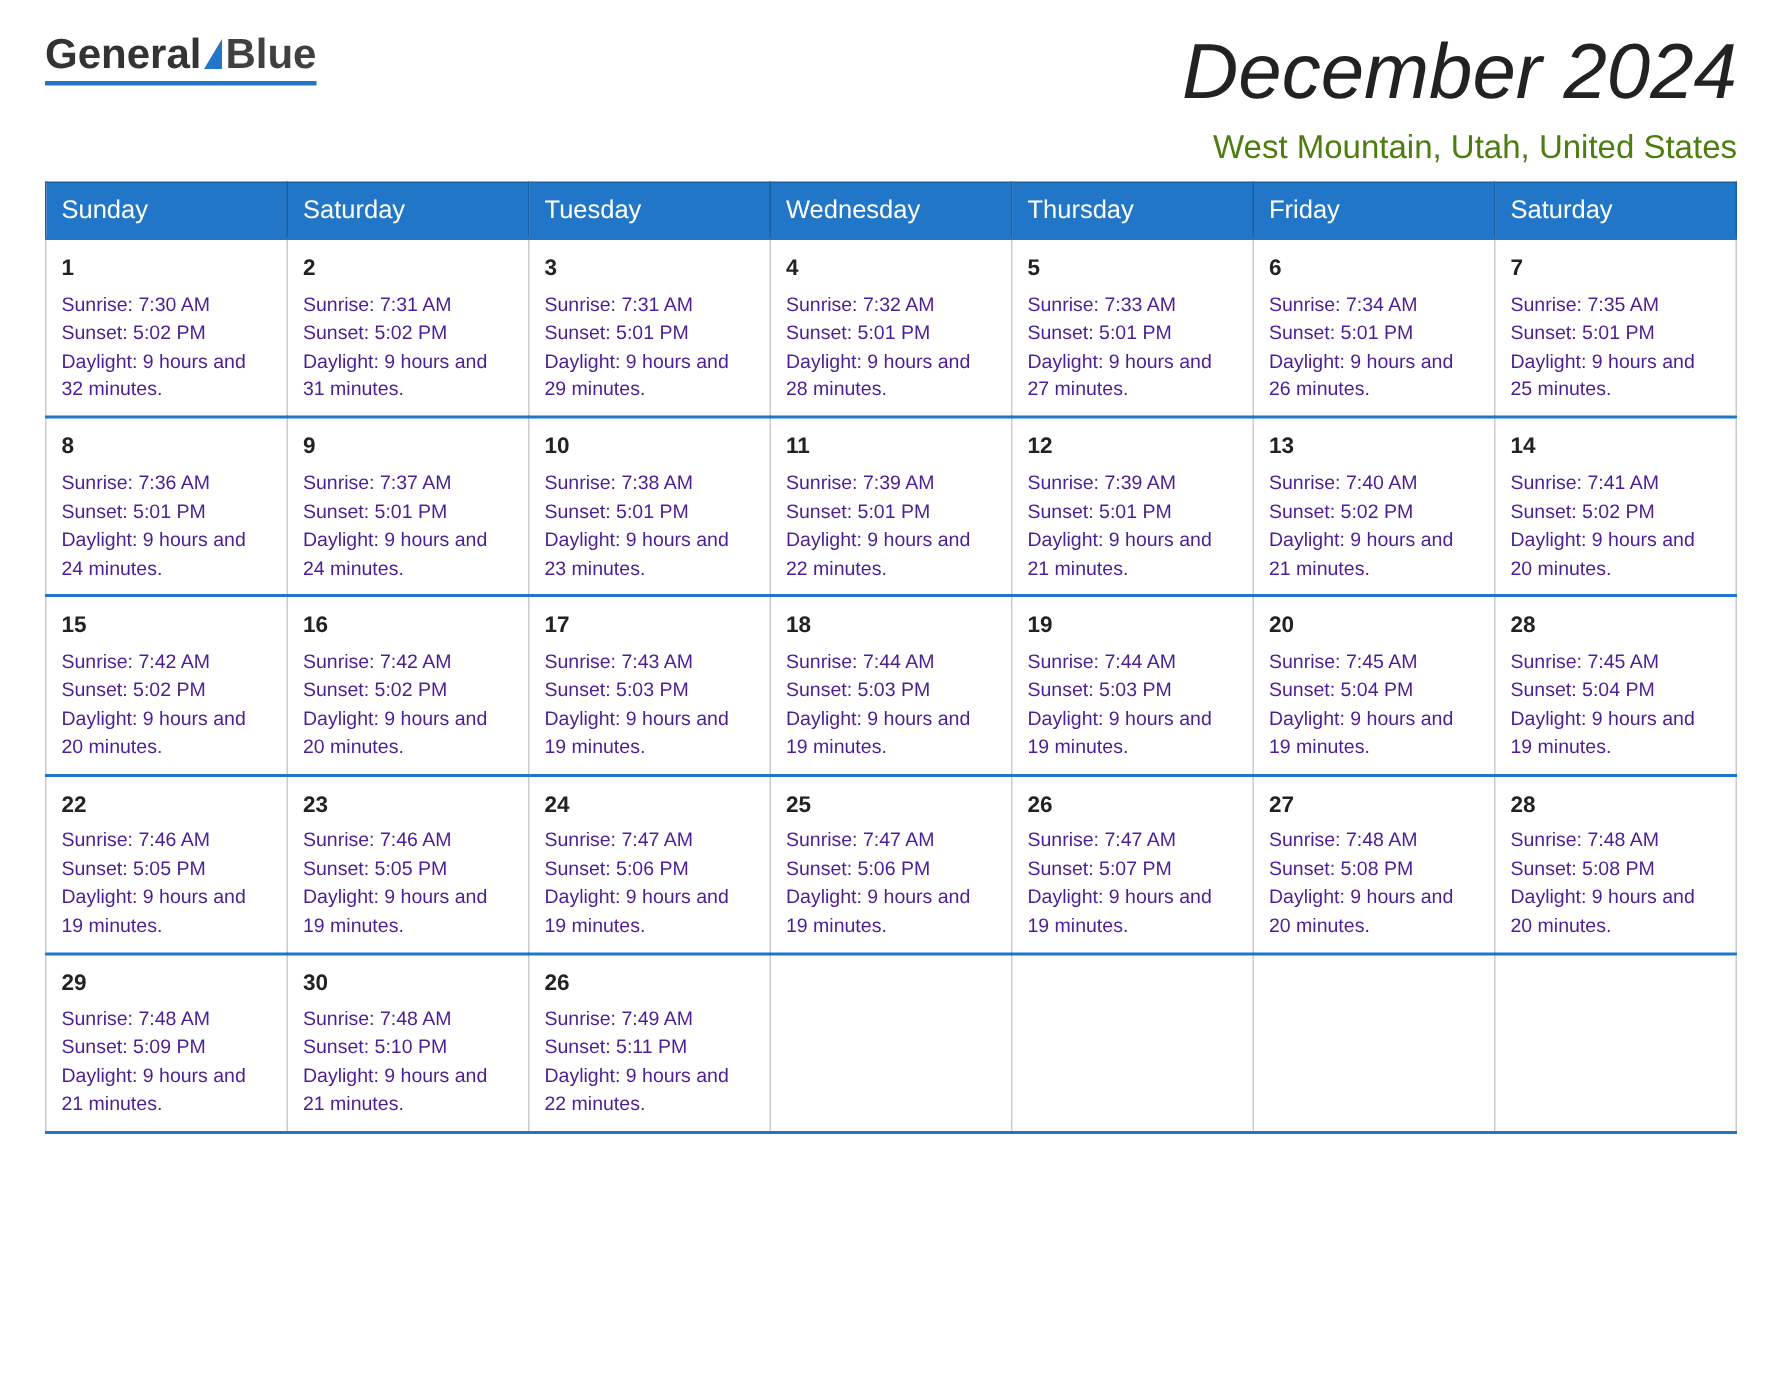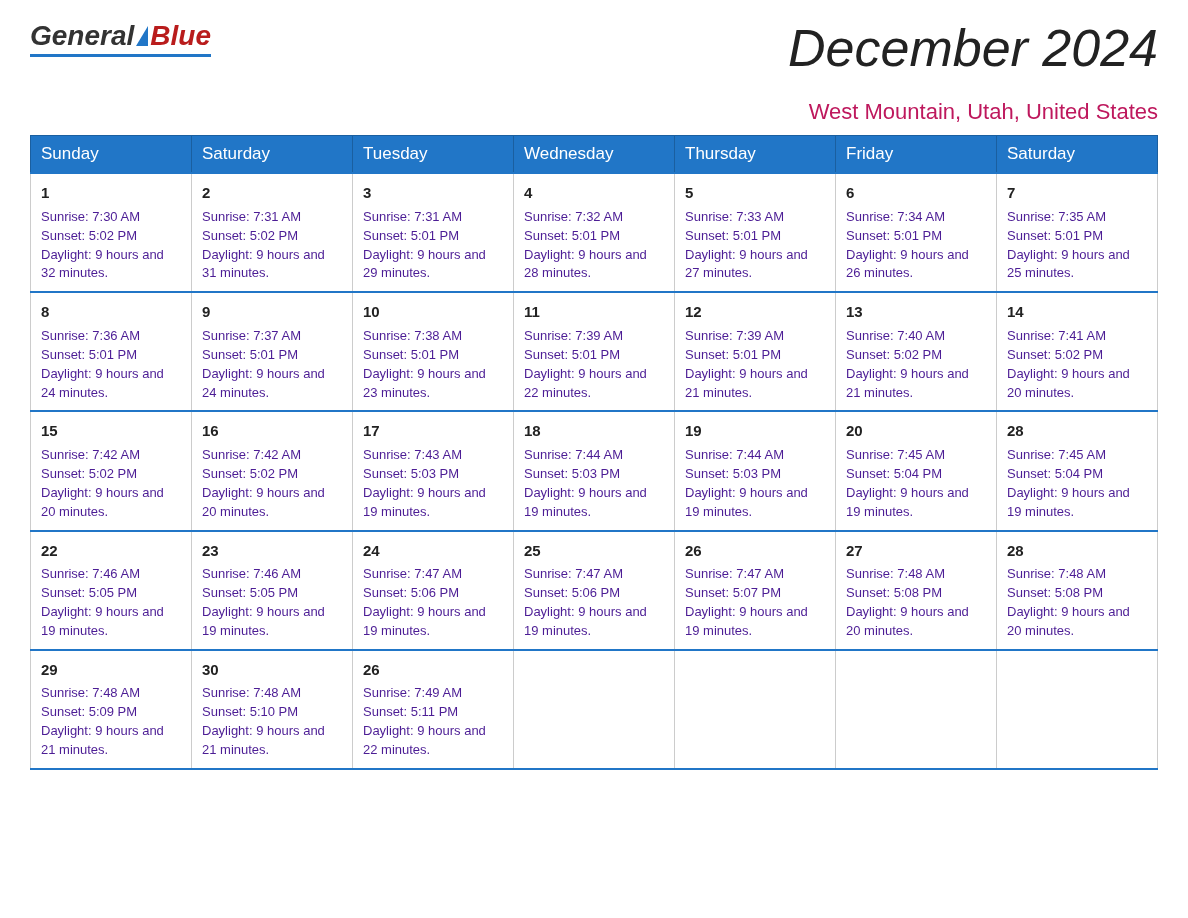--- a/index.html
+++ b/index.html
@@ -14,31 +14,30 @@
     .header {
       display: flex;
       justify-content: space-between;
       align-items: flex-start;
       margin-bottom: 10px;
     }
     .logo {
       display: flex;
       flex-direction: column;
       align-items: flex-start;
-      font-style: italic;
     }
     .logo-text {
       display: flex;
       align-items: center;
       font-size: 28px;
       font-weight: bold;
       color: #333;
     }
     .logo-general { color: #333; }
-    .logo-blue { color: #b91c1c; }
+    .logo-blue { color: #404040; }
     .logo-triangle {
       width: 0;
       height: 0;
       border-left: 12px solid transparent;
       border-bottom: 20px solid #2176c7;
       display: inline-block;
       margin: 0 2px;
       vertical-align: middle;
     }
     .logo-line {
@@ -52,22 +51,22 @@
     }
     .month-title {
       font-size: 52px;
       font-weight: normal;
       color: #222;
       line-height: 1.1;
       font-style: italic;
     }
     .location-title {
       font-size: 22px;
-      color: #be185d;
-      margin-top: 22px;
+      color: #4d7c0f;
+      margin-top: 8px;
     }
     .calendar {
       width: 100%;
       border-collapse: collapse;
       margin-top: 10px;
     }
     .calendar th {
       background: #2176c7;
       color: #fff;
       font-size: 17px;

